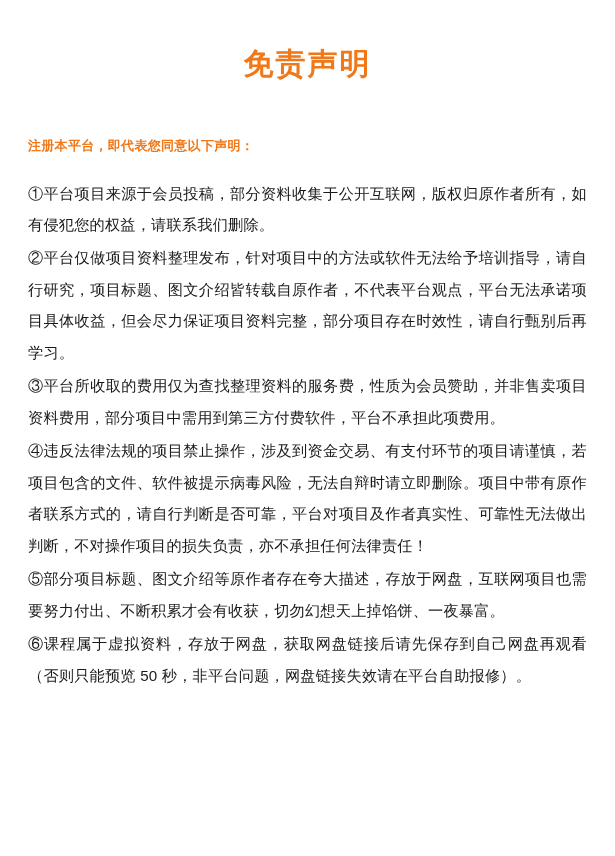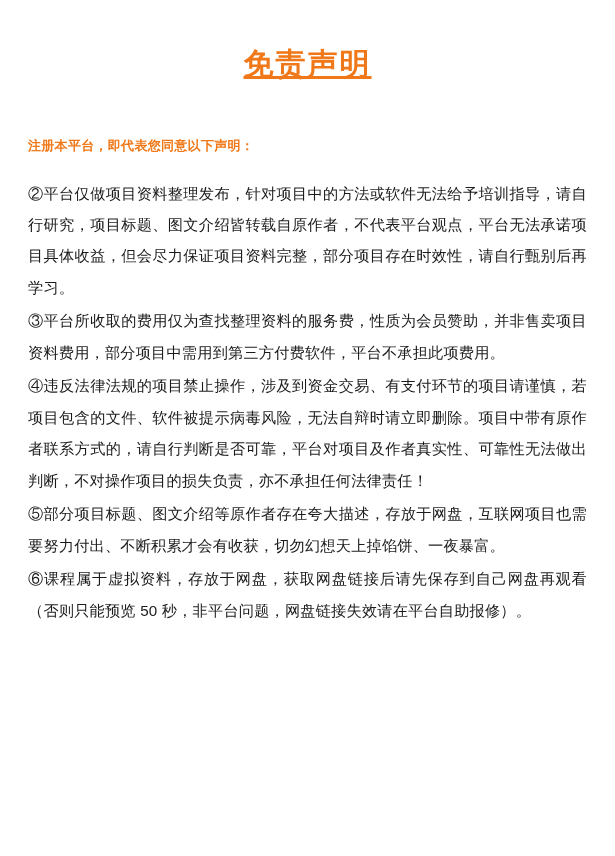--- a/index.html
+++ b/index.html
@@ -24,21 +24,20 @@
   }
   .title {
     text-align: center;
     color: #f07818;
     font-size: 30px;
     font-weight: bold;
     letter-spacing: 2px;
     margin-top: 46px;
     margin-bottom: 0;
     line-height: 1.2;
-    text-decoration: underline;
   }
   .subtitle {
     color: #f07818;
     font-size: 13px;
     font-weight: bold;
     margin-top: 54px;
     margin-bottom: 0;
     letter-spacing: 0.3px;
     line-height: 1.5;
   }
@@ -58,20 +57,21 @@
 </head>
 <body>
 
 <div class="page">
 
   <h1 class="title">免责声明</h1>
 
   <p class="subtitle">注册本平台，即代表您同意以下声明：</p>
 
   <div class="clauses">
+    <p class="clause">①平台项目来源于会员投稿，部分资料收集于公开互联网，版权归原作者所有，如有侵犯您的权益，请联系我们删除。</p>
     <p class="clause">②平台仅做项目资料整理发布，针对项目中的方法或软件无法给予培训指导，请自行研究，项目标题、图文介绍皆转载自原作者，不代表平台观点，平台无法承诺项目具体收益，但会尽力保证项目资料完整，部分项目存在时效性，请自行甄别后再学习。</p>
     <p class="clause">③平台所收取的费用仅为查找整理资料的服务费，性质为会员赞助，并非售卖项目资料费用，部分项目中需用到第三方付费软件，平台不承担此项费用。</p>
     <p class="clause">④违反法律法规的项目禁止操作，涉及到资金交易、有支付环节的项目请谨慎，若项目包含的文件、软件被提示病毒风险，无法自辩时请立即删除。项目中带有原作者联系方式的，请自行判断是否可靠，平台对项目及作者真实性、可靠性无法做出判断，不对操作项目的损失负责，亦不承担任何法律责任！</p>
     <p class="clause">⑤部分项目标题、图文介绍等原作者存在夸大描述，存放于网盘，互联网项目也需要努力付出、不断积累才会有收获，切勿幻想天上掉馅饼、一夜暴富。</p>
     <p class="clause">⑥课程属于虚拟资料，存放于网盘，获取网盘链接后请先保存到自己网盘再观看（否则只能预览 50 秒，非平台问题，网盘链接失效请在平台自助报修）。</p>
   </div>
 
 </div>
 
 </body></html>

